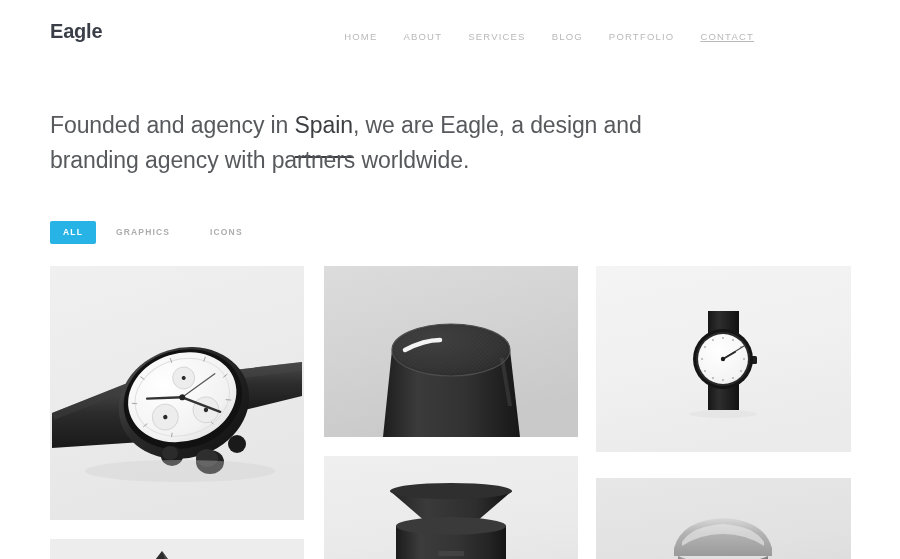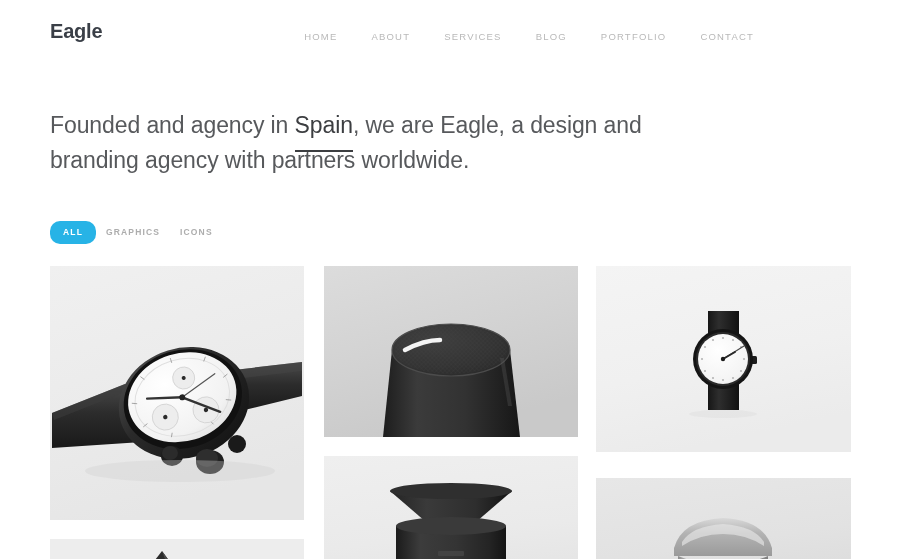--- a/index.html
+++ b/index.html
@@ -42,81 +42,81 @@
     color: #3a3f47;
     line-height: 22px;
   }
 
   .main-nav {
     position: absolute;
     right: 46px;
     top: 30px;
     display: flex;
     align-items: center;
-    gap: 8px;
+    gap: 0px;
   }
 
   .nav-link {
     font-size: 9.5px;
     letter-spacing: 1.2px;
     color: #b9b9b9;
     text-decoration: none;
     text-transform: uppercase;
     padding: 0 13px;
     line-height: 13px;
     white-space: nowrap;
     font-weight: normal;
   }
-  .nav-link:last-child { padding-right: 0; }
+  .nav-link:last-child { padding-right: 0; text-decoration: underline; }
 
   
   .intro {
     position: absolute;
     left: 50px;
     top: 108px;
     width: 620px;
     font-size: 23px;
     line-height: 35px;
     color: #57595c;
     font-weight: normal;
     letter-spacing: -0.1px;
   }
   .intro .hl {
     color: #3c3e41;
     border-bottom: 2px solid #3c3e41;
-    padding-bottom: 12px;
+    padding-bottom: 18px;
   }
 
   
   .filters {
     position: absolute;
     left: 50px;
     top: 221px;
     display: flex;
     align-items: center;
   }
 
   .filter {
     font-size: 8.5px;
     letter-spacing: 1.15px;
     text-transform: uppercase;
     color: #adadad;
-    padding: 6px 10px;
+    padding: 6px 20px;
     line-height: 11px;
     white-space: nowrap;
     background: transparent;
     border: none;
     font-family: inherit;
     font-weight: bold;
     cursor: pointer;
   }
   .filter.active {
     background: #27b3e6;
     color: #ffffff;
-    border-radius: 10px;
+    border-radius: 2px;
     padding: 6px 13px;
   }
 
   
   .portfolio-grid {
     position: absolute;
     left: 50px;
     top: 266px;
     width: 801px;
     height: 293px;

